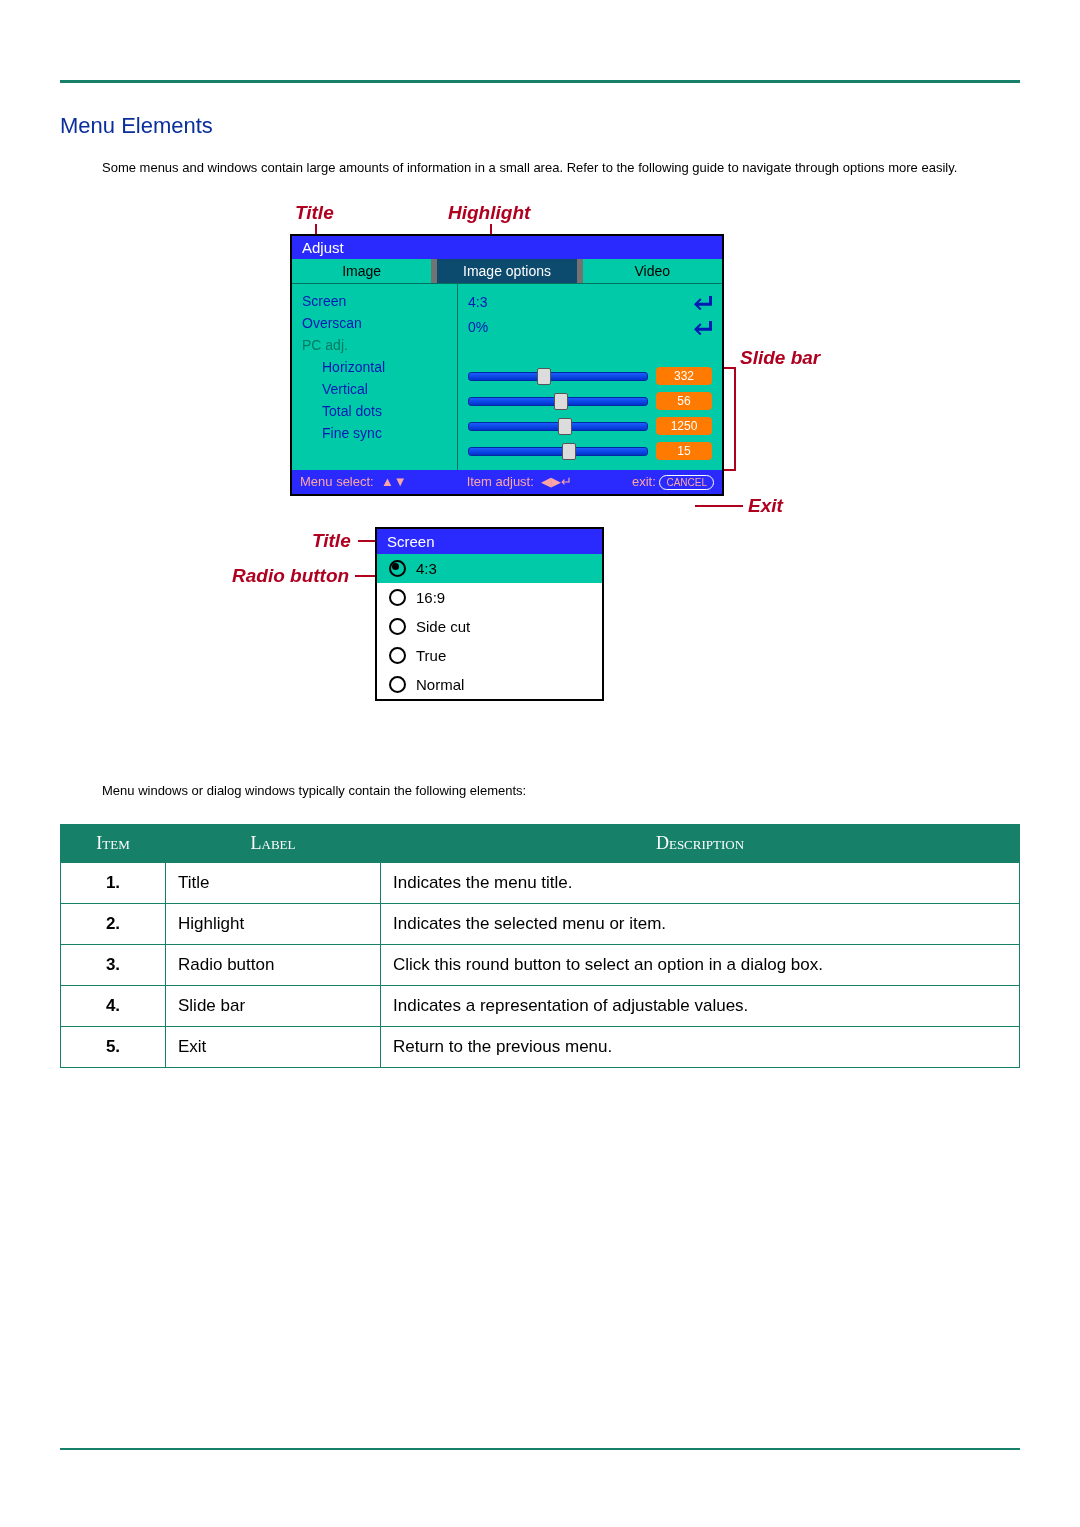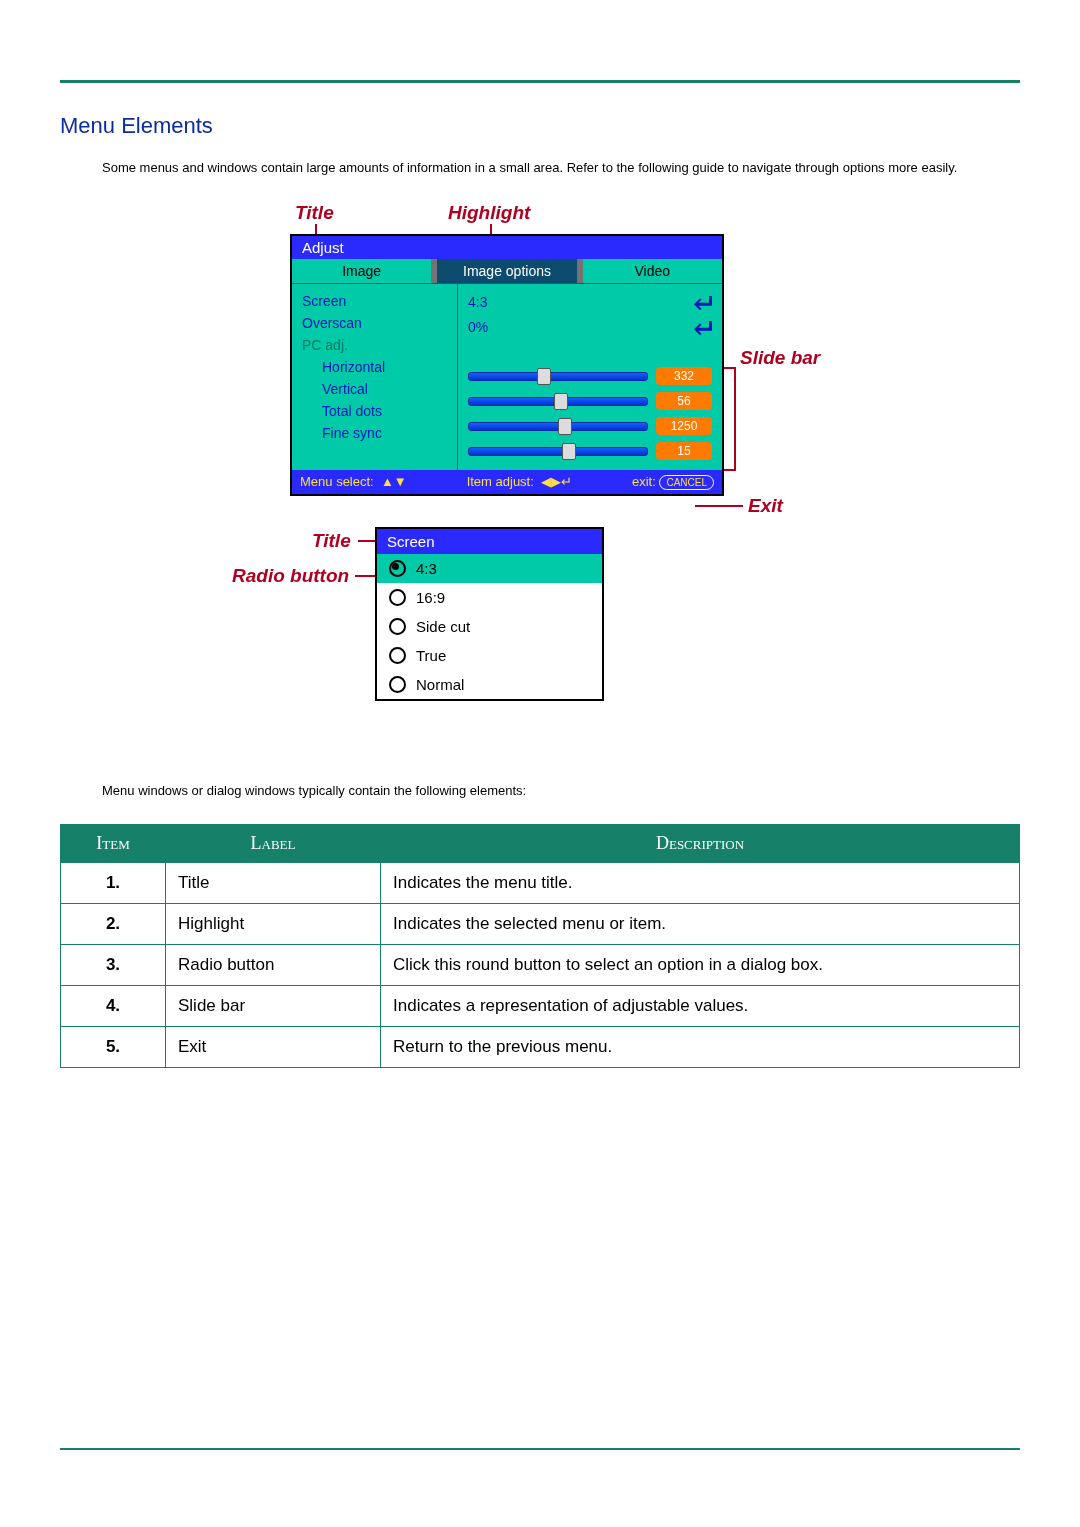--- a/index.html
+++ b/index.html
@@ -166,21 +166,21 @@
     border-radius: 4px;
     background: #ff7a00;
     color: #fff;
     font-size: 12px;
     display: flex;
     align-items: center;
     justify-content: center;
   }
   .osd-footer {
     background: #2a2aff;
-    color: #fde047;
+    color: #fca5a5;
     font-size: 13px;
     padding: 4px 8px;
     display: flex;
     justify-content: space-between;
     align-items: center;
   }
   .cancel-pill {
     display: inline-block;
     border: 1px solid #fff;
     border-radius: 8px;

